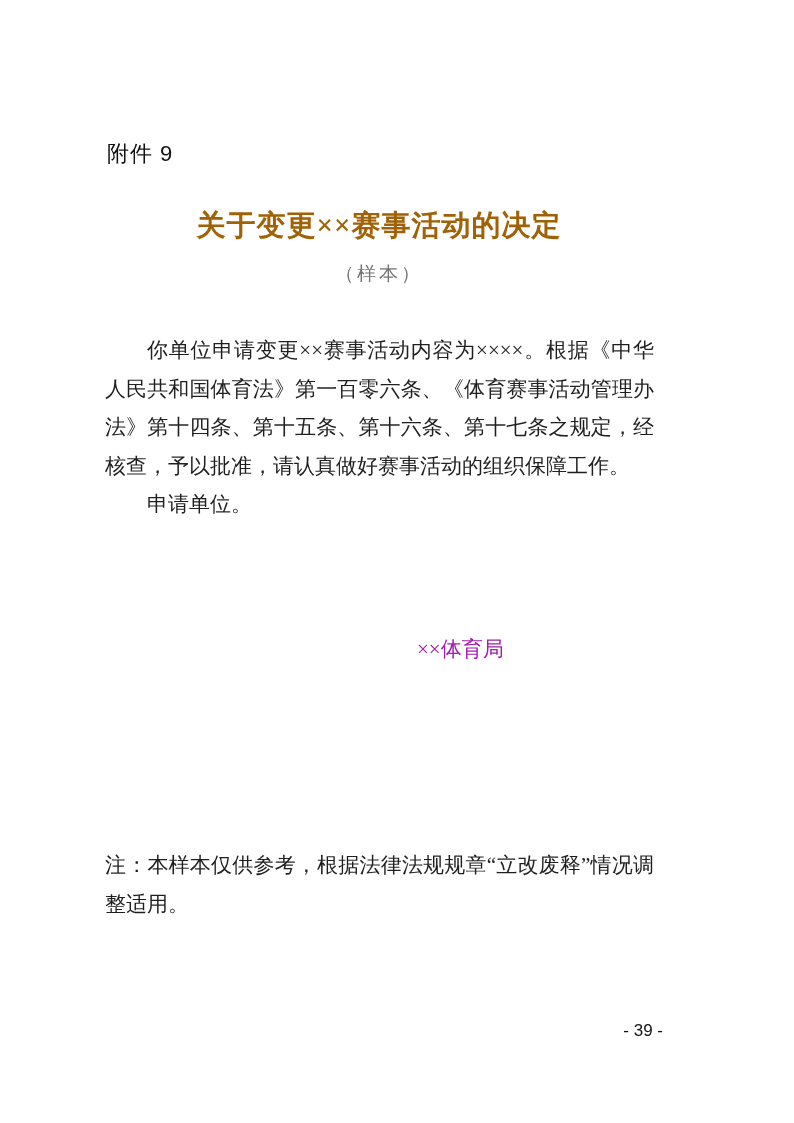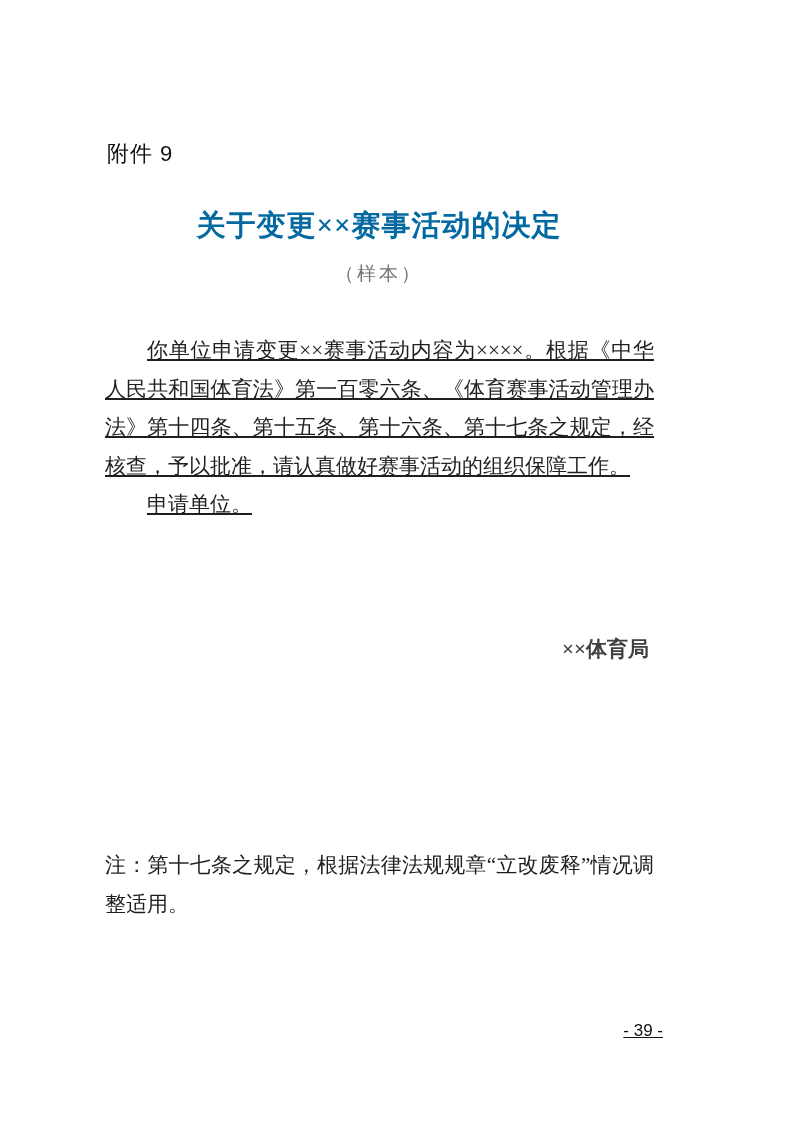--- a/index.html
+++ b/index.html
@@ -27,21 +27,21 @@
   }
   .doc-title {
     position: absolute;
     left: 0;
     right: 0;
     top: 206px;
     margin: 0;
     text-align: center;
     font-size: 29px;
     font-weight: bold;
-    color: #0369a1;
+    color: #a16207;
     letter-spacing: 1px;
   }
   .doc-subtitle {
     position: absolute;
     left: 0;
     right: 0;
     top: 261px;
     text-align: center;
     font-size: 19px;
     letter-spacing: 3px;
@@ -55,52 +55,49 @@
     font-size: 21px;
     line-height: 38.5px;
     text-align: justify;
     color: #1f1f1f;
   }
   .doc-body p {
     margin: 0;
   }
   .indent {
     text-indent: 2em;
-    text-decoration: underline;
   }
   .signature-block {
     position: absolute;
     right: 109px;
     top: 629px;
     width: 232px;
-    text-align: right;
+    text-align: left;
     font-size: 21px;
     line-height: 40px;
-    color: #404040;
-    font-weight: bold;
+    color: #a21caf;
   }
   .footnote {
     position: absolute;
     left: 105px;
     right: 104px;
     top: 846px;
     margin: 0;
     font-size: 21px;
     line-height: 38.5px;
     text-align: justify;
     color: #1f1f1f;
   }
   .page-number {
     position: absolute;
     right: 95px;
     top: 1021px;
     font-size: 17px;
     color: #111111;
     font-family: "Liberation Sans", "DejaVu Sans", sans-serif;
-    text-decoration: underline;
   }
 </style>
 </head>
 <body>
 
 <div class="page">
 
   <div class="attachment-label">附件 9</div>
 
   <h1 class="doc-title">关于变更××赛事活动的决定</h1>
@@ -109,17 +106,17 @@
 
   <div class="doc-body">
     <p class="para indent">你单位申请变更××赛事活动内容为××××。根据《中华人民共和国体育法》第一百零六条、《体育赛事活动管理办法》第十四条、第十五条、第十六条、第十七条之规定，经核查，予以批准，请认真做好赛事活动的组织保障工作。</p>
     <p class="para indent">申请单位。</p>
   </div>
 
   <div class="signature-block">
     <div>××体育局</div>
   </div>
 
-  <p class="footnote">注：第十七条之规定，根据法律法规规章“立改废释”情况调整适用。</p>
+  <p class="footnote">注：本样本仅供参考，根据法律法规规章“立改废释”情况调整适用。</p>
 
   <div class="page-number">- 39 -</div>
 
 </div>
 
 </body></html>

